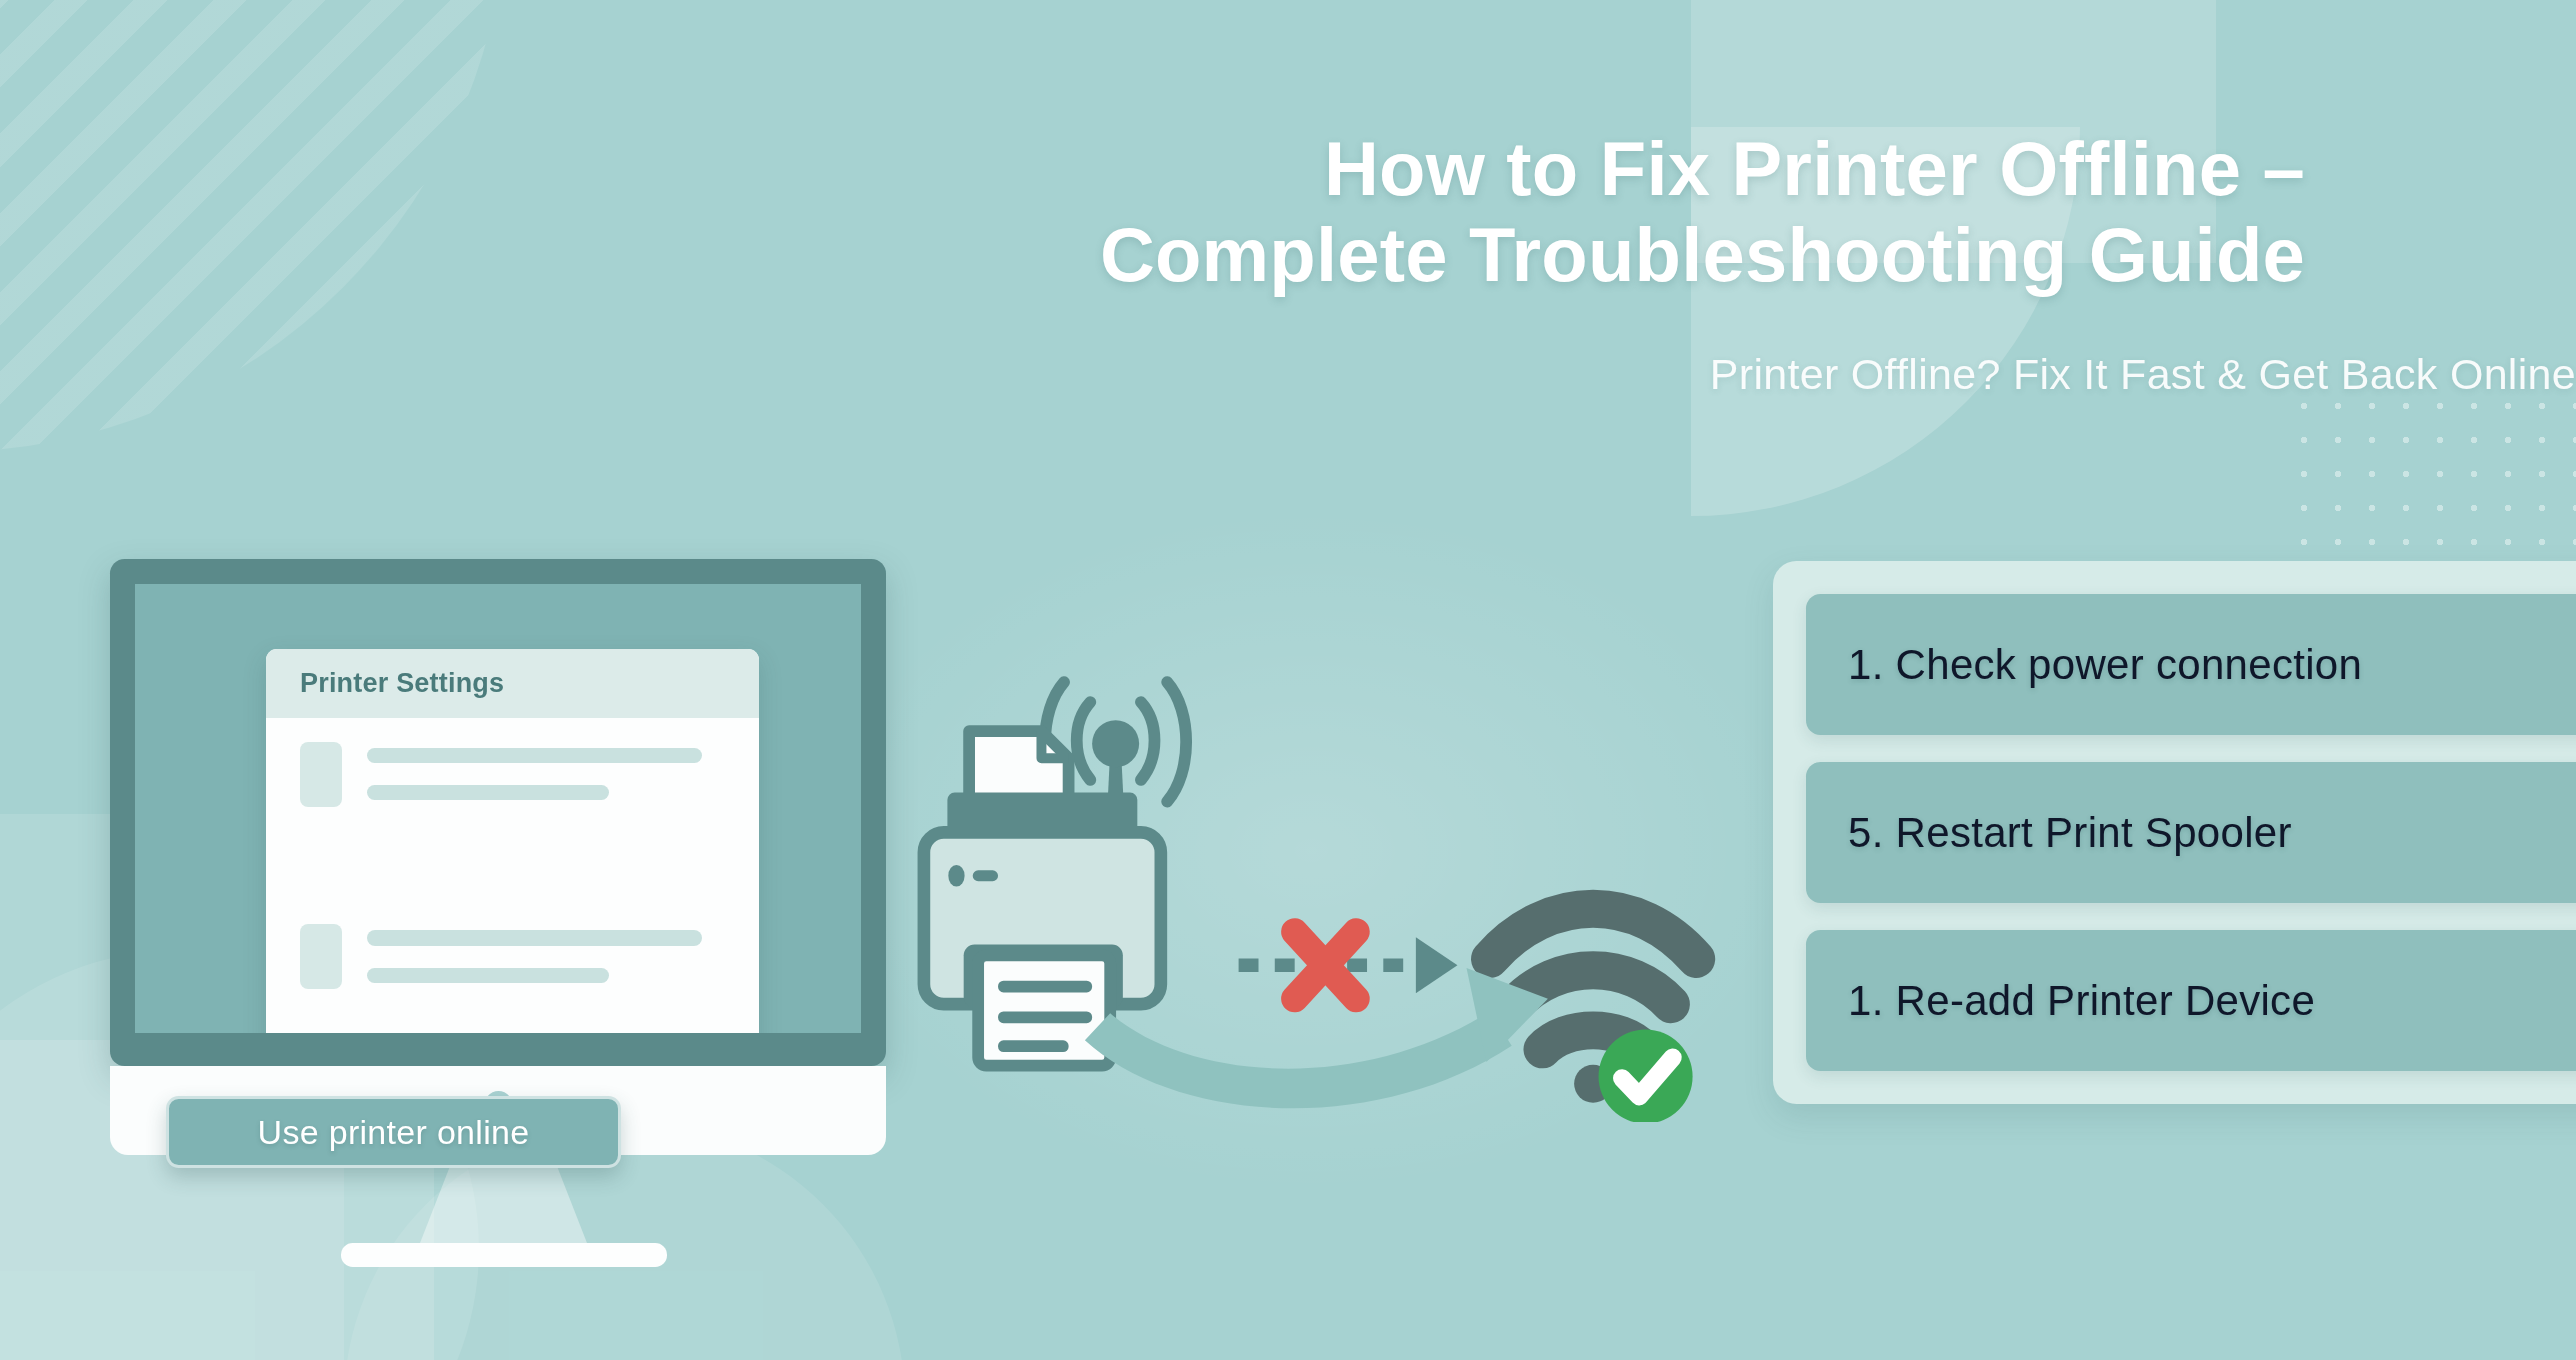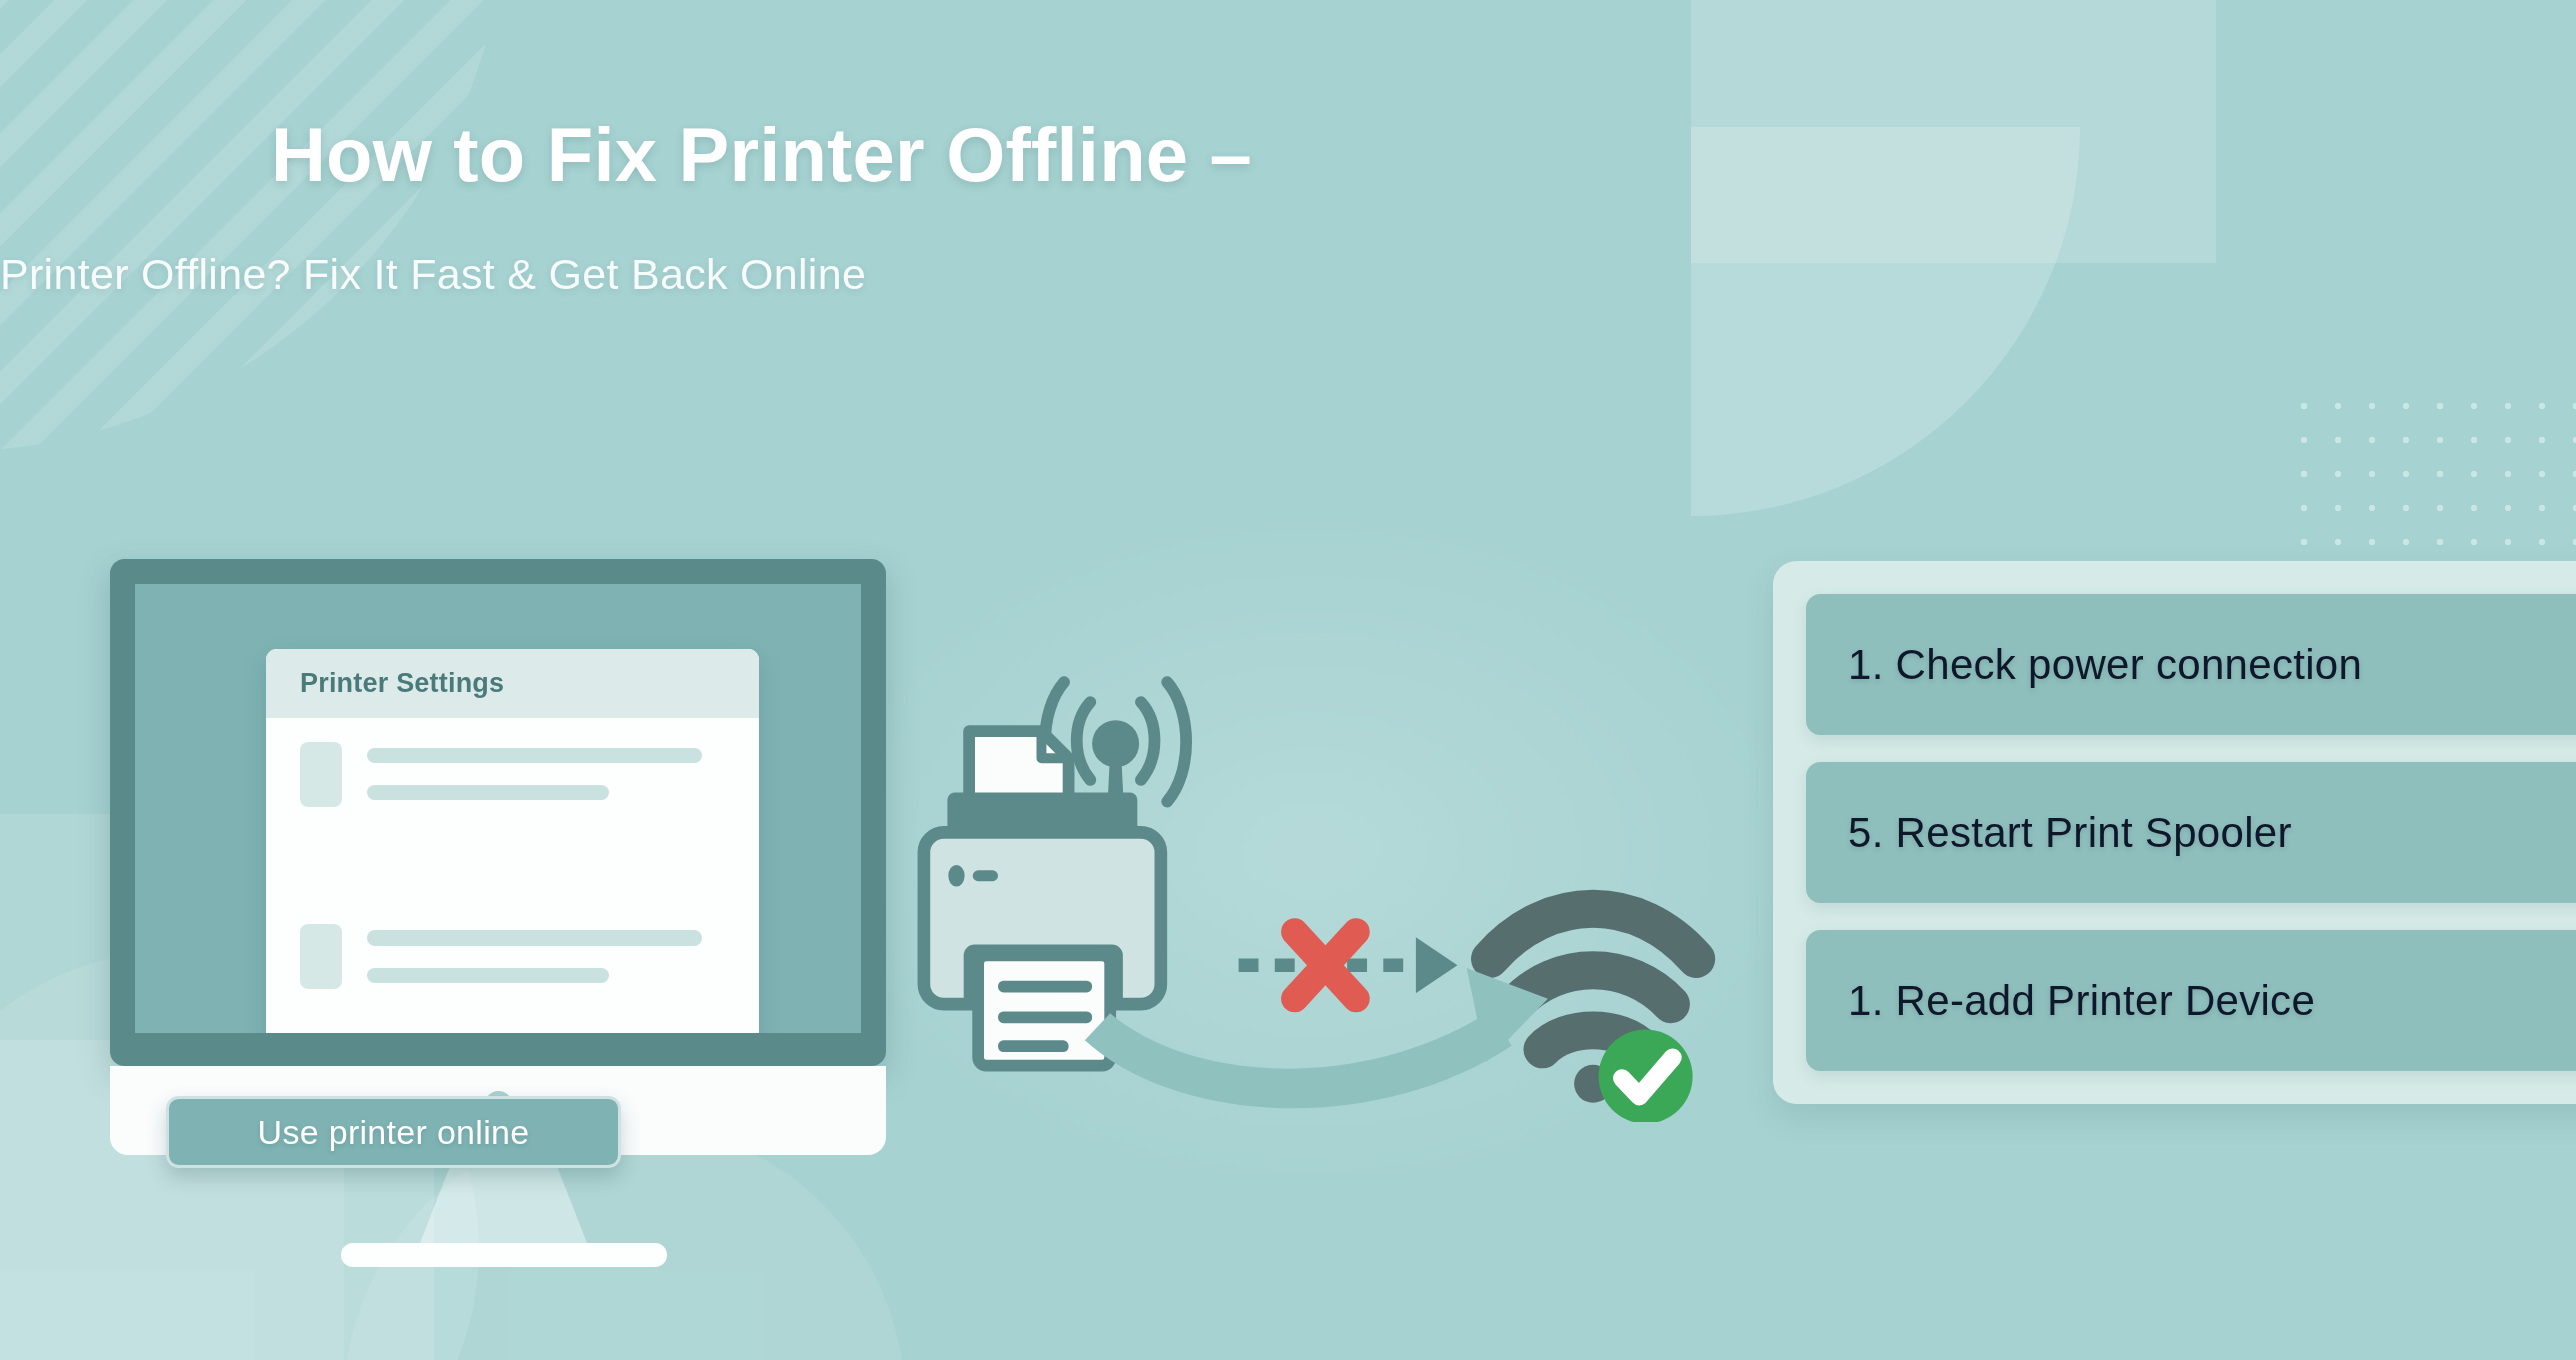--- a/index.html
+++ b/index.html
@@ -59,22 +59,22 @@
     background:rgba(255,255,255,0.10);
   }
   #deco-soft-center {
     left:814px; top:507px; width:995px; height:687px;
     border-radius:50%;
     background:radial-gradient(closest-side, rgba(255,255,255,0.17), rgba(255,255,255,0));
   }
 
   
   #header {
-    position:absolute; left:0; top:112px; width:2576px;
-    text-align:left; z-index:5;
+    position:absolute; left:0; top:126px; width:2576px;
+    text-align:right; z-index:5;
   }
   #page-title {
     color:#ffffff; font-size:76px; font-weight:bold;
     line-height:1.13; letter-spacing:0.2px;
     text-shadow:0 2.7px 9px rgba(60,110,110,0.22);
     padding:0 271px;
   }
   #page-subtitle {
     margin-top:52px;
     color:rgba(255,255,255,0.92); font-size:43px; font-weight:400;
@@ -187,20 +187,21 @@
   <div class="deco" id="deco-dots"></div>
   <div class="deco" id="deco-rect-bl-a"></div>
   <div class="deco" id="deco-rect-bl-b"></div>
   <div class="deco" id="deco-circle-bl"></div>
   <div class="deco" id="deco-circle-b-mid"></div>
   <div class="deco" id="deco-soft-center"></div>
 
   <div id="header">
     <div id="page-title">
       <div>How to Fix Printer Offline –</div>
+      <div>Complete Troubleshooting Guide</div>
     </div>
     <div id="page-subtitle">Printer Offline? Fix It Fast &amp; Get Back Online</div>
   </div>
 
   <div id="monitor">
 
     <div id="monitor-bezel">
       <div id="monitor-screen">
 
         <div id="settings-window">

